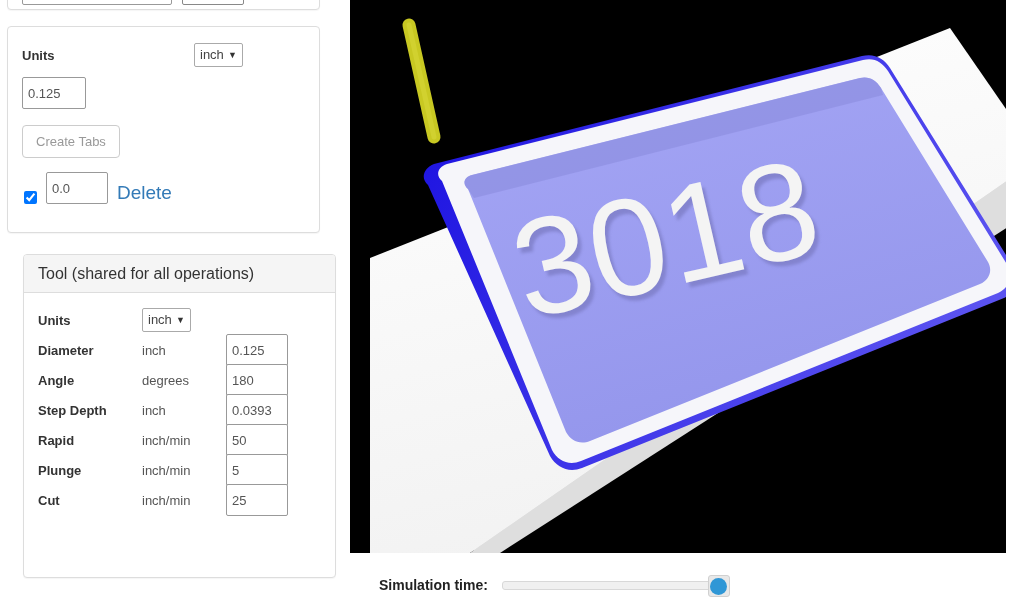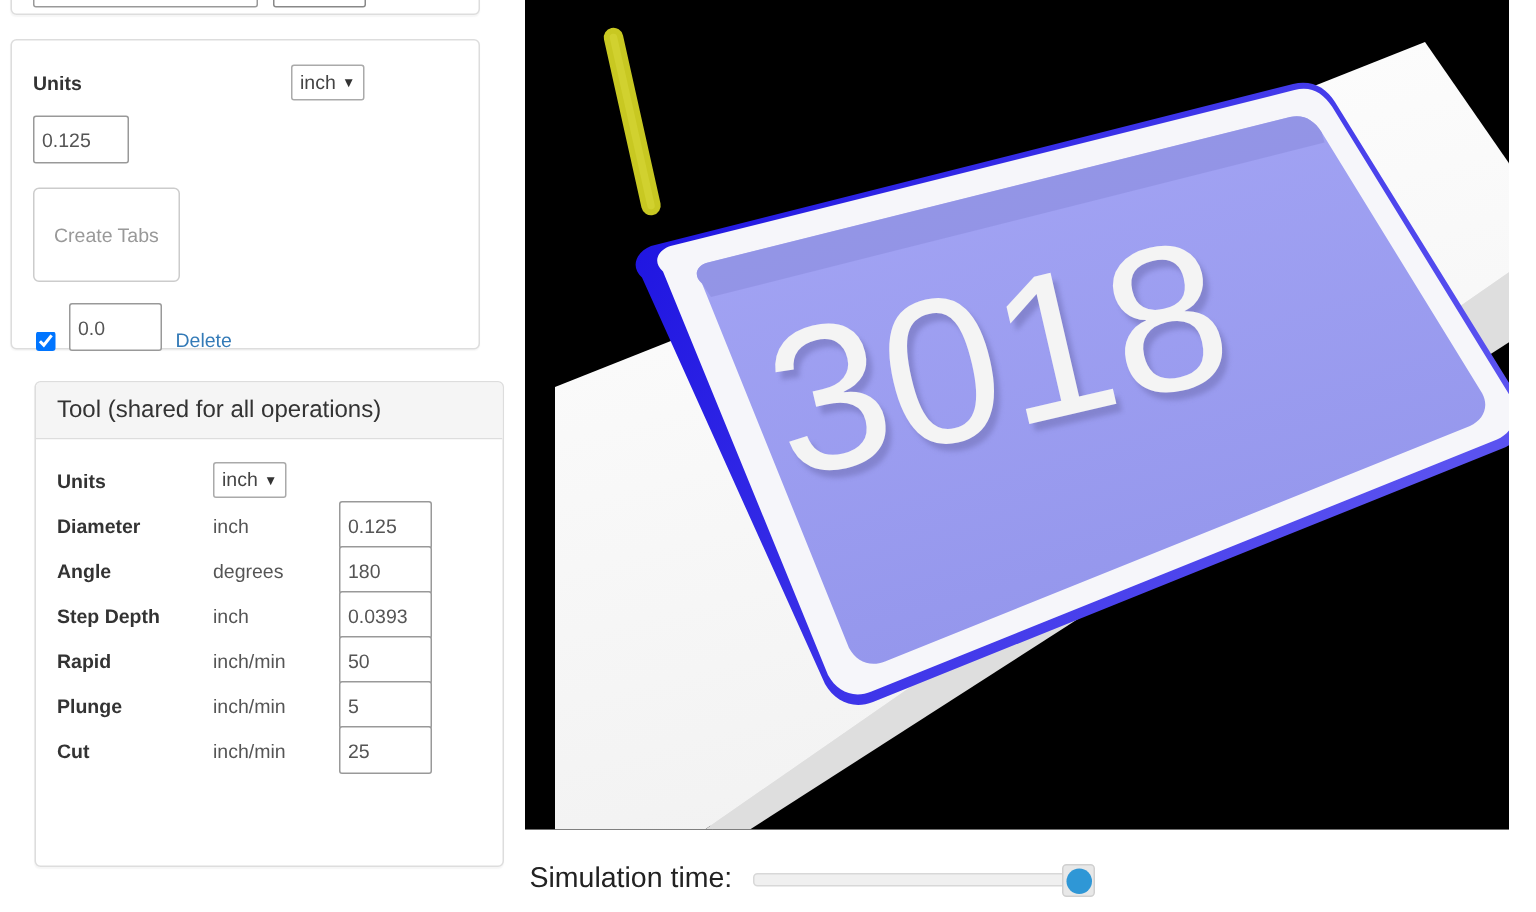--- a/index.html
+++ b/index.html
@@ -130,21 +130,21 @@
     font-size: 13px;
     color: #555555;
     height: 26px;
     outline: none;
   }
 
   .btn {
     border: 1px solid #cccccc;
     background: #ffffff;
     border-radius: 4px;
-    padding: 23px 13px;
+    padding: 8px 13px;
     font-family: "Liberation Sans", sans-serif;
     font-size: 13px;
     color: #999999;
     cursor: pointer;
   }
 
   .tab-item-row {
     display: flex;
     align-items: flex-end;
     gap: 9px;
@@ -152,21 +152,21 @@
     margin-left: 2px;
   }
   .cb {
     width: 13px; height: 13px;
     margin: 0;
     cursor: pointer;
   }
   .link {
     color: #337ab7;
     text-decoration: none;
-    font-size: 13px;
+    font-size: 19px;
     cursor: pointer;
   }
 
   
   #panel-tool { top: 254px; height: 324px; margin-left: 16px; }
   #panel-tool .panel-body { padding: 12px 14px 10px 14px; }
 
   .tool-row {
     display: flex;
     align-items: center;
@@ -203,24 +203,25 @@
 
   
   #sim-row {
     position: absolute;
     left: 13px; top: 575px;
     display: flex;
     align-items: center;
     gap: 14px;
   }
   #sim-label {
-    font-weight: normal;
-    font-size: 19px;
+    font-weight: bold;
+    font-size: 14px;
     color: #222222;
     white-space: nowrap;
+    margin-left: 26px;
   }
   #slider {
     position: relative;
     width: 228px;
     height: 20px;
     cursor: pointer;
   }
   #slider-track {
     position: absolute;
     left: 0; top: 6px;

